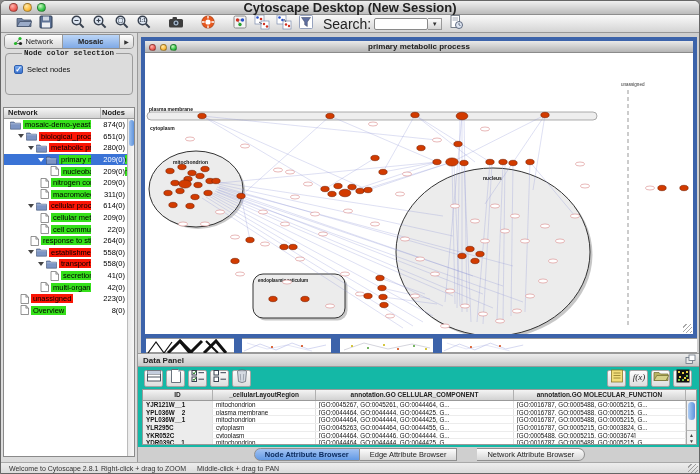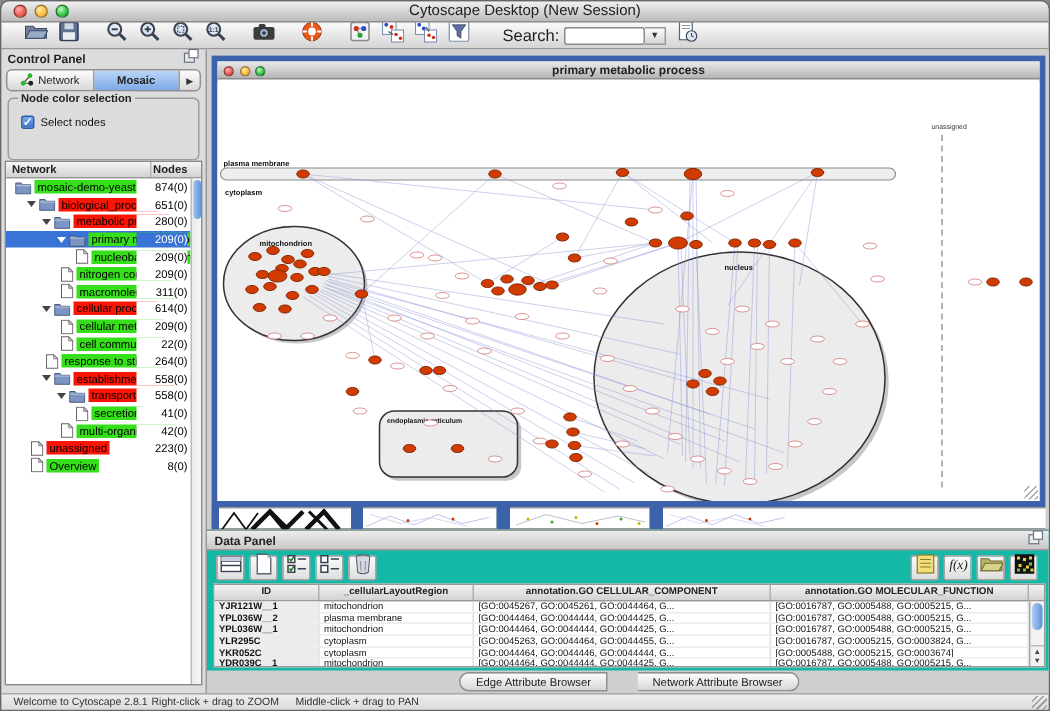--- a/index.html
+++ b/index.html
@@ -3,51 +3,51 @@
 <meta charset="utf-8">
 <style>
   html,body{margin:0;padding:0;background:#888;}
   *{box-sizing:border-box;}
   .app{position:relative;width:700px;height:474px;font-family:"Liberation Sans",sans-serif;
        background:#e2e2e2;border:1px solid #666;border-radius:6px 6px 0 0;overflow:hidden;
        -webkit-font-smoothing:antialiased;}
   
   .titlebar{height:14px;background:linear-gradient(#f0f0f0,#bcbcbc);border-bottom:1px solid #8e8e8e;
             position:relative;display:flex;align-items:center;justify-content:center;}
-  .titlebar .title{font-size:10px;font-weight:normal;color:#222;}
+  .titlebar .title{font-size:13px;font-weight:bold;color:#222;}
   .lights{position:absolute;left:8px;top:2px;display:flex;gap:5px;}
   .light{width:9px;height:9px;border-radius:50%;border:1px solid rgba(0,0,0,.35);}
   .light.red{background:radial-gradient(circle at 35% 30%,#ffb3ad,#ee5f57 60%,#c93a30);}
   .light.yellow{background:radial-gradient(circle at 35% 30%,#ffe9a8,#fdbd40 60%,#d89a1e);}
   .light.green{background:radial-gradient(circle at 35% 30%,#c9f7c0,#35c649 60%,#1f9e33);}
   
   .toolbar{height:18px;background:linear-gradient(#fafafa,#d4d4d4);border-bottom:1px solid #979797;
            display:flex;align-items:center;padding-left:14px;}
   .tbtn{display:inline-flex;align-items:center;justify-content:center;width:18px;height:16px;margin-right:4px;}
   .tbtn svg{display:block;}
   .tsep{width:1px;height:12px;background:#aaa;margin:0 5px;}
-  .search-label{font-size:11px;color:#222;margin:0 3px 0 16px;}
+  .search-label{font-size:14px;color:#222;margin:0 3px 0 4px;}
   .search-input{width:54px;height:12px;border:1px solid #8a8a8a;border-radius:2px;background:#fff;
                 font-size:8px;padding:0 2px;outline:none;}
   .search-drop{width:14px;height:12px;border:1px solid #999;border-left:none;background:linear-gradient(#fdfdfd,#d5d5d5);
                font-size:6px;color:#333;display:flex;align-items:center;justify-content:center;}
   
   .main{position:relative;height:429px;display:flex;}
   
   .cpanel{width:137px;background:#dcdcdc;border-right:1px solid #9a9a9a;position:relative;flex:none;}
   .cp-head{height:12px;display:flex;align-items:center;justify-content:space-between;padding:0 4px;}
   .cp-head .t{font-size:8px;font-weight:bold;color:#222;}
   .cp-tabs{height:15px;margin:1px 3px 0 3px;display:flex;border:1px solid #8f8f8f;border-radius:4px;overflow:hidden;}
   .cp-tab{flex:1;display:flex;align-items:center;justify-content:center;gap:2px;font-size:7.5px;color:#222;
           background:linear-gradient(#fdfdfd,#d8d8d8);border-right:1px solid #9a9a9a;}
   .cp-tab.active{background:linear-gradient(#bcd6f7,#7fa9e6);font-weight:bold;}
   .cp-tab-arrow{width:13px;background:linear-gradient(#fdfdfd,#d8d8d8);display:flex;align-items:center;justify-content:center;
                 font-size:6px;color:#333;}
   .groupbox{margin:4px 4px 0 4px;border:1px solid #9c9c9c;border-radius:4px;height:42px;position:relative;padding-top:7px;}
-  .groupbox .legend{position:absolute;top:-5px;left:6px;background:#dcdcdc;padding:0 2px;font-size:7.5px;font-weight:bold;color:#222;}
+  .groupbox .legend{position:absolute;top:-5px;left:16px;background:#dcdcdc;padding:0 2px;font-size:7.5px;font-weight:bold;color:#222;font-family:Liberation Mono, monospace;}
   .mselect{margin:1px 6px 0 6px;height:14px;border:1px solid #8f8f8f;border-radius:7px;background:linear-gradient(#ffffff,#c9c9c9);
            display:flex;align-items:center;justify-content:space-between;padding:0 2px 0 8px;}
   .mselect .val{font-size:7.5px;color:#111;}
   .mselect .step{width:11px;height:11px;border-radius:3px;background:linear-gradient(#8db9f2,#4a7fd4);
                  display:flex;flex-direction:column;align-items:center;justify-content:center;color:#fff;font-size:4px;line-height:4px;}
   .checkrow{display:flex;align-items:center;gap:4px;margin:4px 0 0 8px;}
   .checkbox{width:9px;height:9px;border-radius:2px;border:1px solid #2e5faf;background:linear-gradient(#7aabef,#3a71cc);
             color:#fff;font-size:8px;line-height:8px;text-align:center;font-weight:bold;}
   .checkrow .lbl{font-size:7.5px;color:#111;}
   .treebox{position:absolute;left:2px;right:2px;top:74px;bottom:5px;background:#fff;border:1px solid #8a8a8a;overflow:hidden;}
@@ -262,27 +262,20 @@
               <line x1="11" y1="11" x2="11" y2="9" stroke="#3c4a63" stroke-width=".7"></line>
               <line x1="11" y1="11" x2="12.5" y2="11.5" stroke="#3c4a63" stroke-width=".7"></line>
             </svg>
           </span>
         </span></span>
   </div>
 
   <div class="main">
 
     <div class="cpanel">
-      <div class="cp-head">
-        <span class="t">Control Panel</span>
-        <span id="cp-float"><svg width="11" height="11" viewBox="0 0 11 11">
-              <rect x="1" y="3.5" width="6.5" height="6" fill="#e8e8e8" stroke="#6a7482" stroke-width=".8"></rect>
-              <rect x="4" y="1" width="6" height="5.5" fill="#fff" stroke="#6a7482" stroke-width=".8"></rect>
-            </svg></span>
-      </div>
       <div class="cp-tabs" id="cp-tabs">
           <div class="cp-tab">
             <span><svg width="10" height="10" viewBox="0 0 10 10">
                 <line x1="2.5" y1="7.5" x2="7" y2="2.5" stroke="#555" stroke-width=".8"></line>
                 <line x1="2.5" y1="7.5" x2="7.5" y2="7.5" stroke="#555" stroke-width=".8"></line>
                 <circle cx="2.5" cy="7.5" r="1.6" fill="#25b82a"></circle>
                 <circle cx="7" cy="2.5" r="1.6" fill="#25b82a"></circle>
                 <circle cx="7.5" cy="7.5" r="1.6" fill="#222"></circle>
               </svg></span>
             <span>Network</span>
@@ -906,20 +899,21 @@
             <div class="dt-thumb"></div>
             <div class="dt-arrows">
                 <span>▲</span>
                 <span>▼</span>
               </div>
           </div>
         </div>
       </div>
 
       <div class="btabs" id="btabs">
+          <div class="btab active">Node Attribute Browser</div>
           <div class="btab">Edge Attribute Browser</div>
           <div class="btab">Network Attribute Browser</div>
         </div>
     </div>
   </div>
 
   <div class="statusbar">
     <span style="left:8px">Welcome to Cytoscape 2.8.1</span>
     <span style="left:100px">Right-click + drag to ZOOM</span>
     <span style="left:196px">Middle-click + drag to PAN</span>

